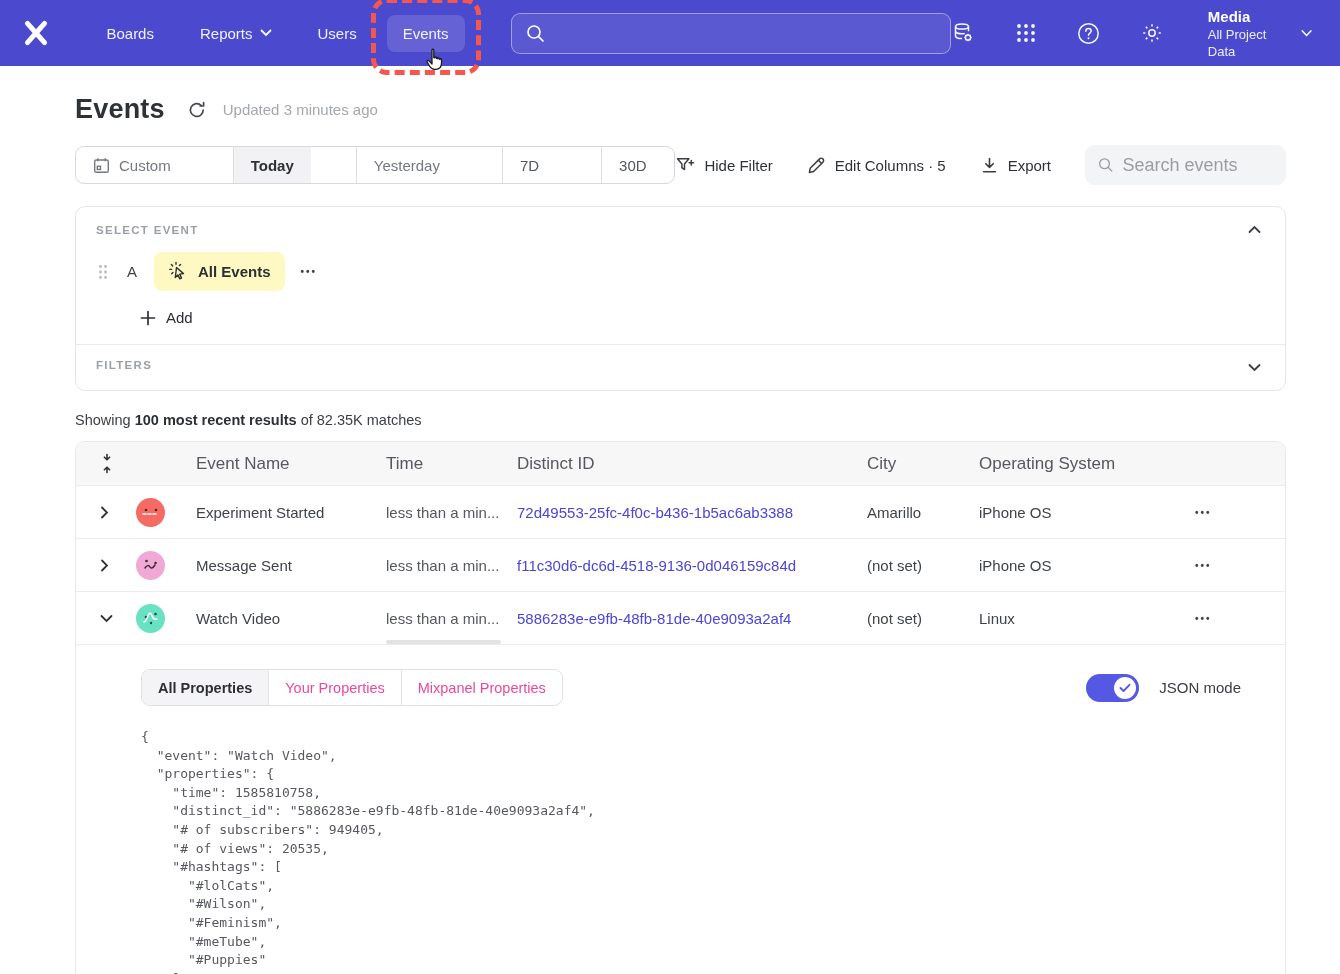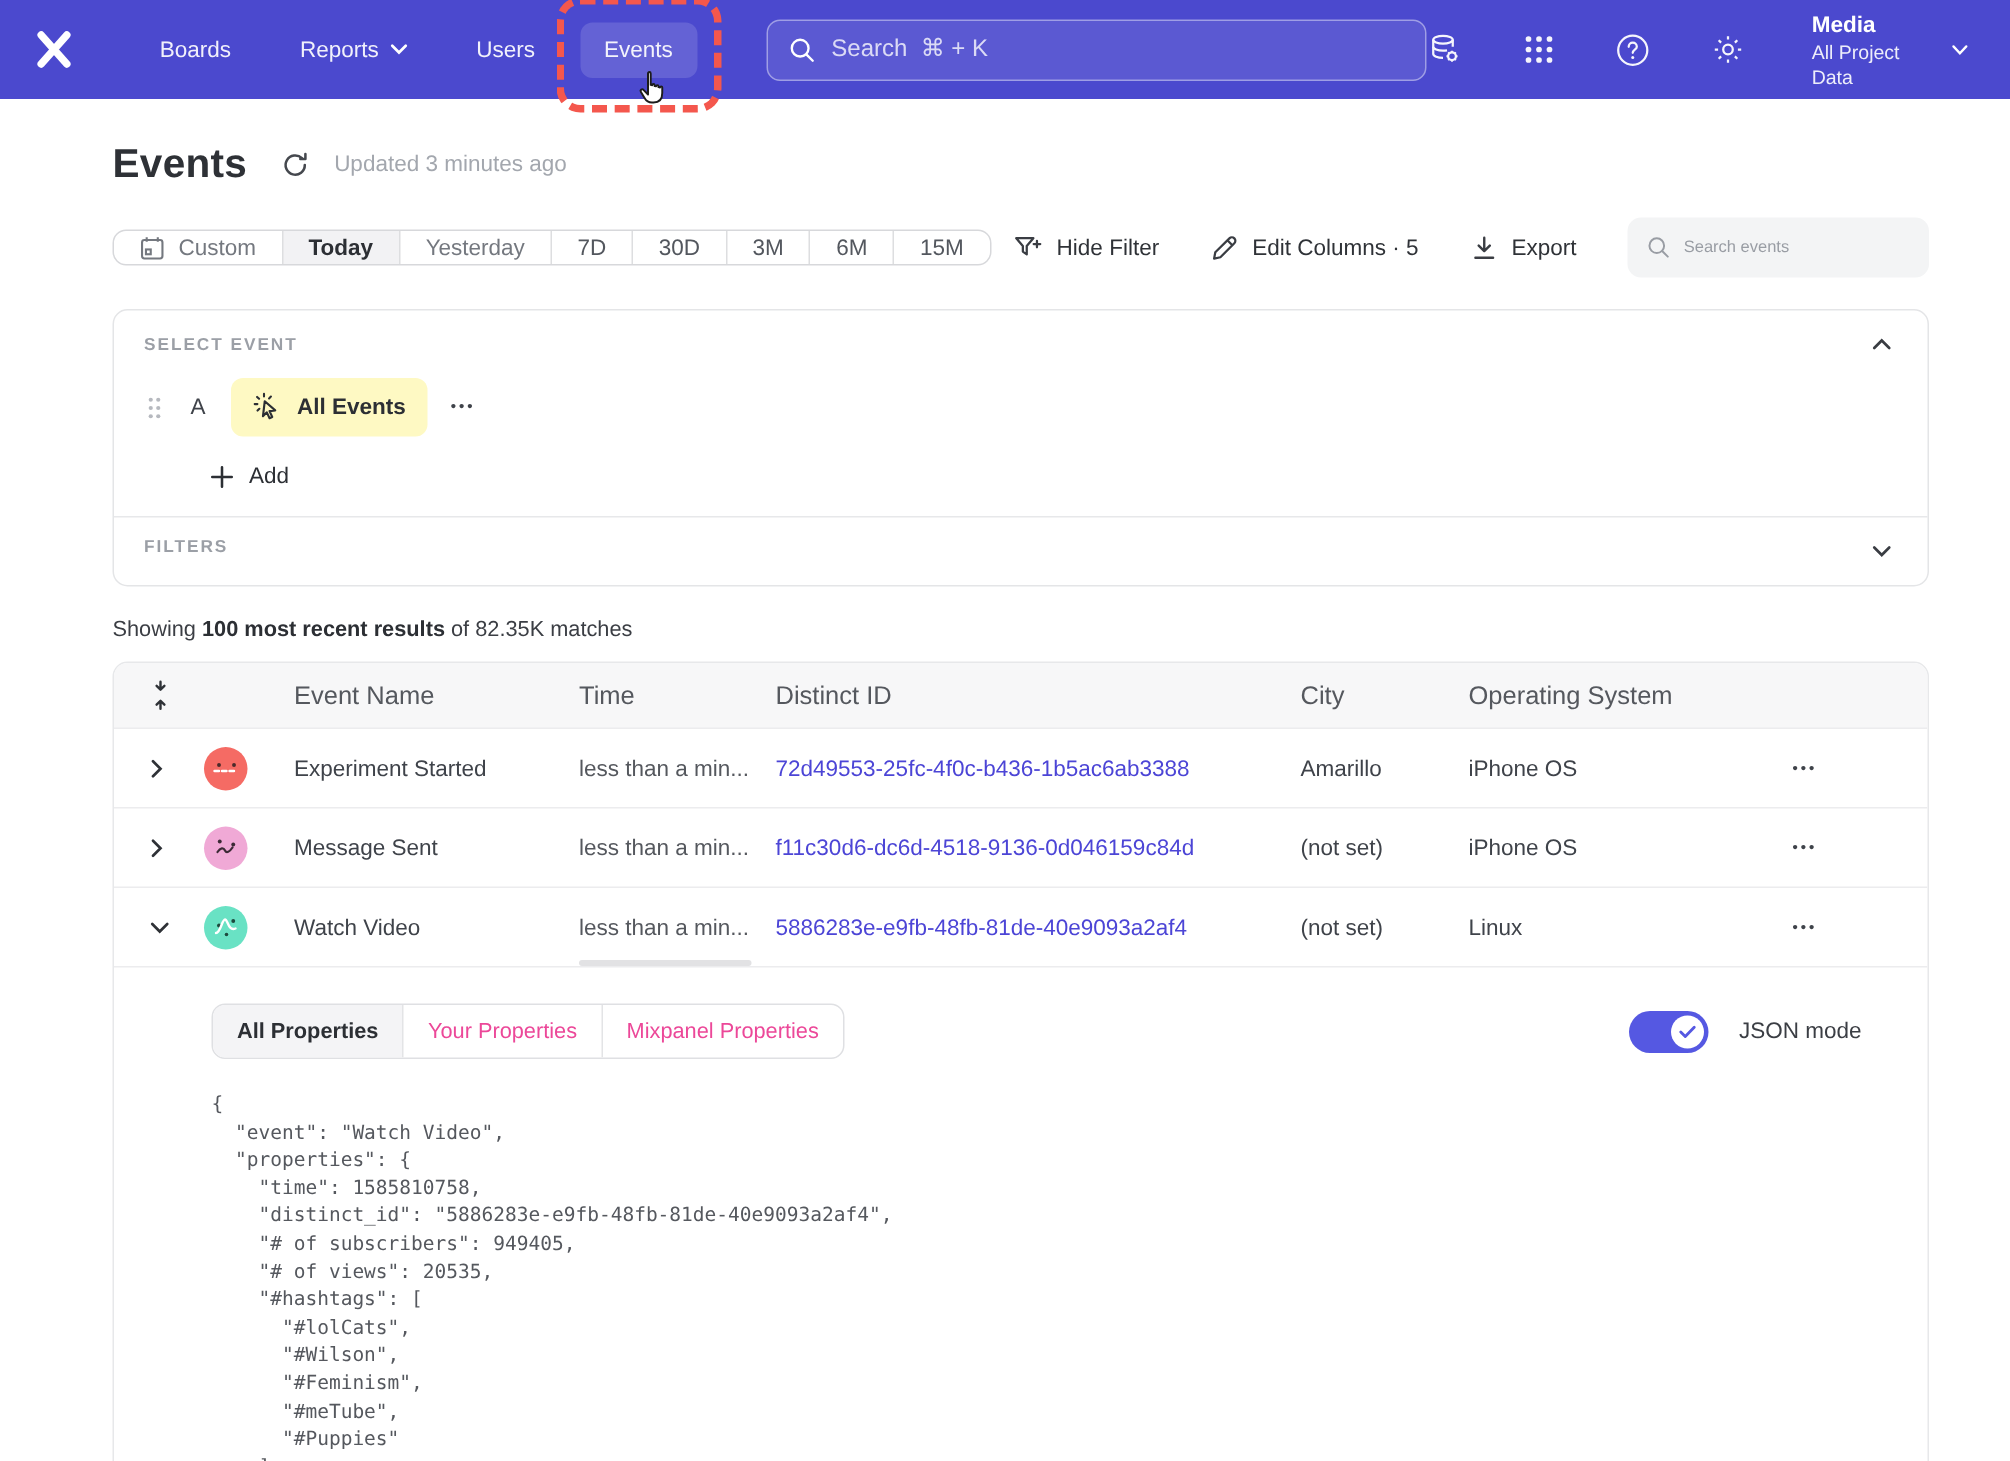--- a/index.html
+++ b/index.html
@@ -32,32 +32,32 @@
 
   
   .main { padding:0 54px 0 75px; }
   .page-head { margin-top:28px; display:flex; align-items:center; gap:16px; }
   .page-title { font-size:27px; font-weight:bold; color:#2e3136; letter-spacing:.2px; }
   .refresh-btn { color:#45484e; cursor:pointer; display:flex; margin-left:6px; }
   .updated { color:#a3a7ae; font-size:15px; }
 
   
   .toolbar { margin-top:20px; display:flex; align-items:center; }
-  .seg-ctl { display:flex; align-items:stretch; border:1px solid #d7d8db; border-radius:9px; overflow:hidden; height:24px; background:#fff; }
+  .seg-ctl { display:flex; align-items:stretch; border:1px solid #d7d8db; border-radius:9px; overflow:hidden; height:38px; background:#fff;gap:45px; }
   .seg { display:flex; align-items:center; gap:9px; padding:0 17px; font-size:15px; color:#74787f;
     border-left:1px solid #dddee0; cursor:pointer; white-space:nowrap; }
   .seg:first-child { border-left:none; }
   .seg.dark { color:#53575e; }
   .seg.active { background:#f2f2f4; color:#2c2f34; font-weight:bold; }
   .toolbar-right { margin-left:auto; display:flex; align-items:center; gap:34px; }
   .tool-btn { display:flex; align-items:center; gap:9px; font-size:15px; color:#2f3237; cursor:pointer; white-space:nowrap; }
   .tool-btn svg { color:#3a3d43; }
   .events-search { width:201px; height:40px; background:#f3f4f5; border-radius:9px; display:flex;
     align-items:center; gap:9px; padding:0 13px; }
-  .events-search input { background:transparent; border:none; outline:none; font-size:11px; width:100%;
+  .events-search input { background:transparent; border:none; outline:none; font-size:18px; width:100%;
     font-family:"Liberation Sans",sans-serif; color:#8b5cf6; }
   .events-search input::placeholder { color:#999da4; }
 
   
   .builder-card { margin-top:21px; border:1px solid #e4e5e7; border-radius:10px; background:#fff; }
   .sect-label { font-size:11.5px; letter-spacing:1.3px; color:#9b9fa6; font-weight:bold; }
   .select-sect { padding:14px 20px 18px 20px; }
   .select-head { display:flex; align-items:center; justify-content:space-between; }
   .chev-btn { color:#3a3d43; cursor:pointer; display:flex; padding:4px; }
   .event-row { display:flex; align-items:center; margin-top:14px; gap:14px; }
@@ -135,21 +135,20 @@
           <path d="M8 3 C8 1.7 9.8 1.7 9.8 3 L9.8 10.6 L10.8 10.8 C10.8 9.7 12.4 9.7 12.4 10.8 L12.4 11.3 L13.4 11.5 C13.4 10.5 15 10.5 15 11.5 L15 12.1 L16 12.3 C16 11.4 17.5 11.4 17.5 12.4 L17.5 16 C17.5 20.2 15.3 22.3 11.7 22.3 L10.6 22.3 C8.2 22.3 6.9 21.4 5.8 19.5 L3.2 15.2 C2.5 14 4.1 12.9 5 13.9 L8 17 Z" fill="#fff" stroke="#1c1c1c" stroke-width="1.3" stroke-linejoin="round"></path>
         </svg>
       </div>
     </div>
   </div>
   <div class="nav-search">
     <svg width="19" height="19" viewBox="0 0 19 19">
         <circle cx="8" cy="8" r="6" stroke="#fff" stroke-width="1.7" fill="none"></circle>
         <path d="M12.6 12.6 L17 17" stroke="#fff" stroke-width="1.7" stroke-linecap="round"></path>
       </svg>
-    <input type="text" placeholder="Search  ⌘ + K" style="">
   </div>
   <div class="nav-right">
     <div class="nav-icon">
       <svg width="24" height="24" viewBox="0 0 24 24" fill="none" stroke="#fff" stroke-width="1.5">
         <ellipse cx="11" cy="5.5" rx="6.5" ry="2.6"></ellipse>
         <path d="M4.5 5.5 V15 c0 1.4 2.9 2.6 6.5 2.6 M17.5 5.5 V10.2"></path>
         <path d="M4.5 10.2 c0 1.4 2.9 2.6 6.5 2.6 1 0 1.9-.1 2.7-.25"></path>
         <circle cx="17" cy="16.5" r="2.6"></circle>
         <path d="M17 12.8 v1.4 M17 18.8 v1.4 M13.3 16.5 h1.4 M19.3 16.5 h1.4 M14.4 13.9 l1 1 M18.6 18.1 l1 1 M19.6 13.9 l-1 1 M15.4 18.1 l-1 1" stroke-width="1.2"></path>
       </svg>

